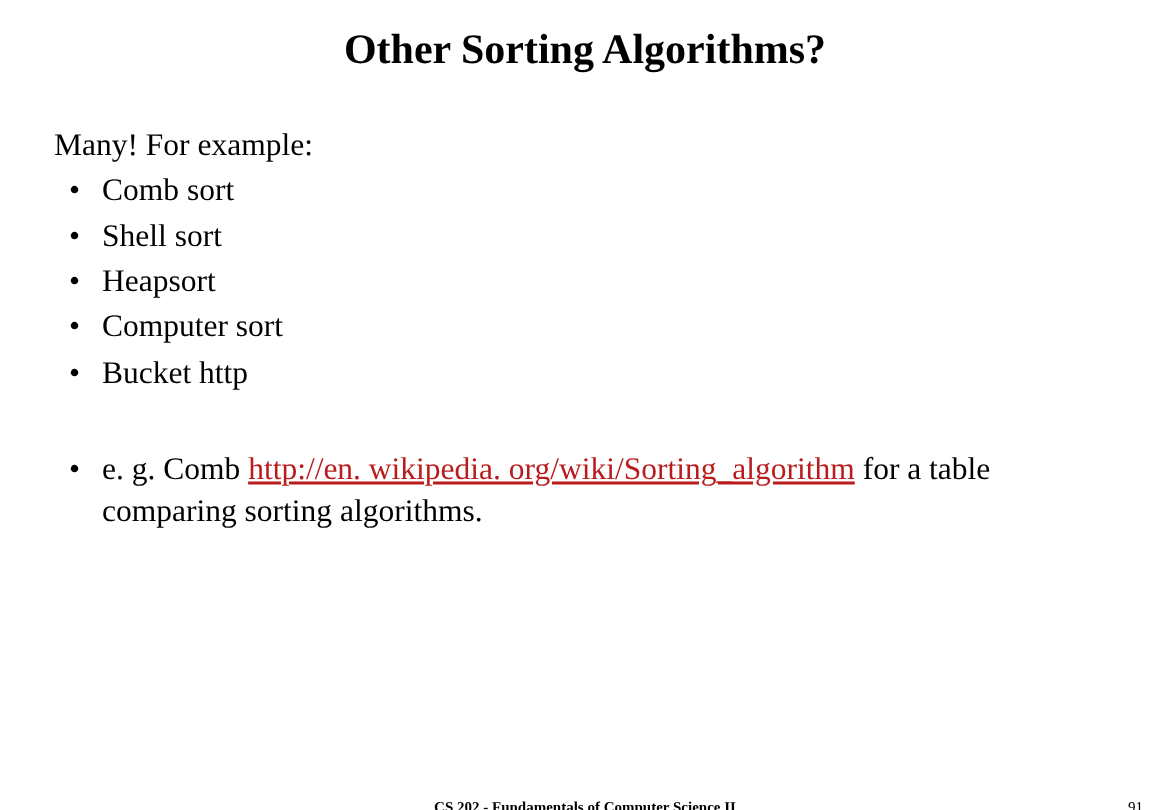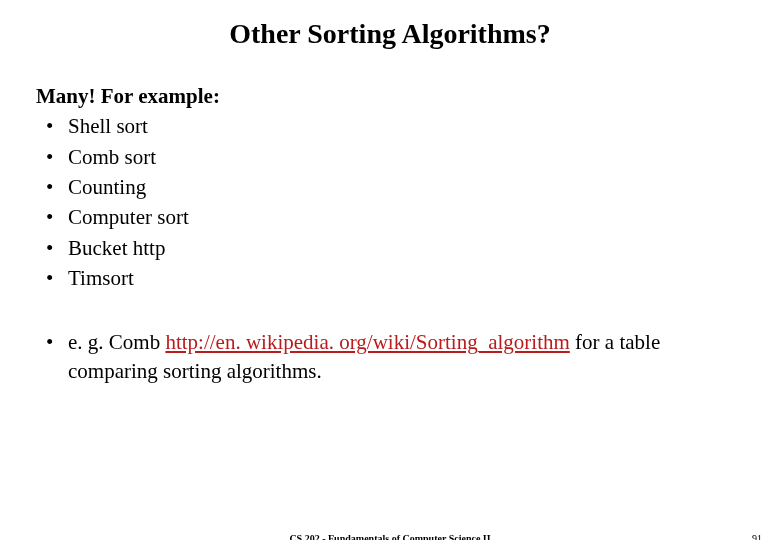--- a/index.html
+++ b/index.html
@@ -27,21 +27,20 @@
     margin-bottom: 32px;
   }
   .body {
     font-size: 21px;
     line-height: 1.35;
     margin-left: 36px;
     margin-right: 36px;
   }
   .intro {
     margin: 0 0 2px 0;
-    font-weight: bold;
   }
   ul.bullets {
     list-style: none;
     padding: 0;
     margin: 0 0 0 10px;
   }
   ul.bullets li {
     position: relative;
     padding-left: 22px;
     margin: 2px 0;
@@ -89,26 +88,25 @@
 </head>
 <body>
 
 <div class="slide">
 
   <div class="title">Other Sorting Algorithms?</div>
 
   <div class="body">
     <p class="intro">Many! For example:</p>
     <ul class="bullets">
+      <li>Comb sort</li>
       <li>Shell sort</li>
-      <li>Comb sort</li>
-      <li>Counting</li>
+      <li>Heapsort</li>
       <li>Computer sort</li>
       <li>Bucket http</li>
-      <li>Timsort</li>
     </ul>
 
     <div class="ref-block">
       <div class="ref-line">
         <span>e. g. Comb </span><span class="ref-link">http://en. wikipedia. org/wiki/Sorting_algorithm</span><span> for a table comparing sorting algorithms.</span>
       </div>
     </div>
   </div>
 
   <div class="footer-center">CS 202 - Fundamentals of Computer Science II</div>

